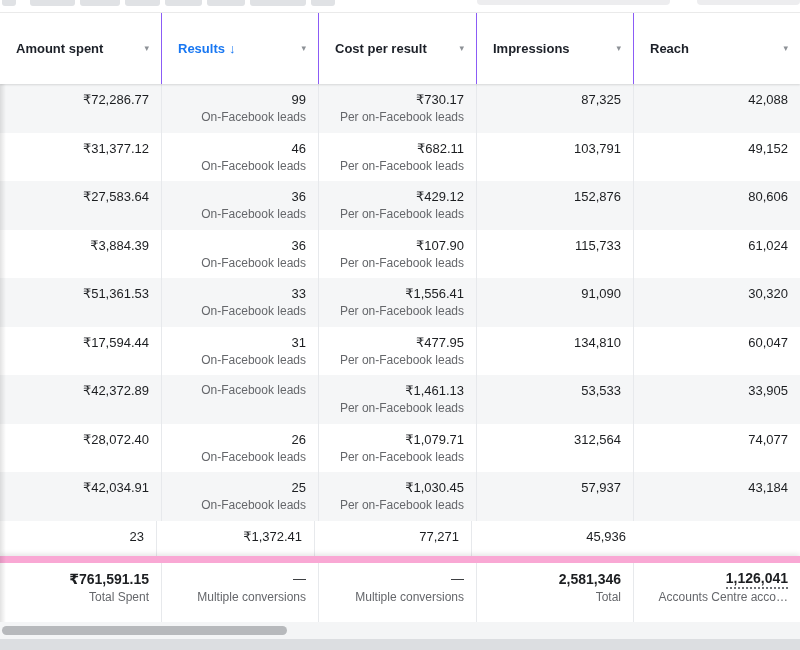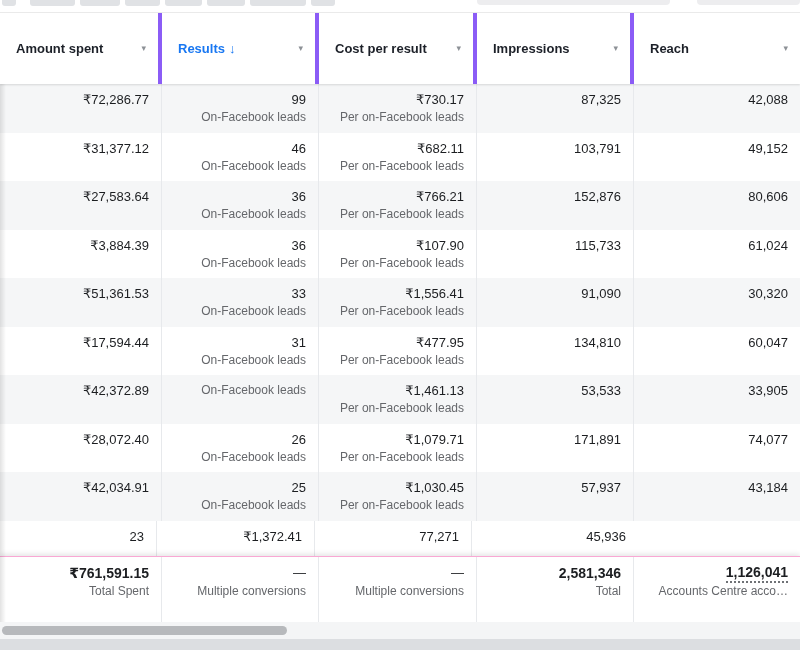--- a/index.html
+++ b/index.html
@@ -7,39 +7,39 @@
     position:relative;width:800px;height:650px;overflow:hidden;background:#fff;
     font-family:"Liberation Sans","DejaVu Sans",sans-serif;
     -webkit-font-smoothing:antialiased;
   }
   
   .topstrip{position:absolute;top:0;left:0;width:800px;height:12px;background:#fff;border-bottom:1px solid #eaeaea;z-index:7;}
   .chip{position:absolute;top:0;height:6px;background:#e0e2e5;border-radius:0 0 3px 3px;}
   .chip.light{height:5px;background:#ededef;border-radius:0 0 4px 4px;}
   
   .thead{position:absolute;top:12px;left:0;width:800px;height:72px;display:flex;background:#fff;box-shadow:0 1px 2px rgba(0,0,0,0.13);z-index:5;}
-  .hcell{box-sizing:border-box;border-right:4px solid #8b5cf6;display:flex;align-items:center;position:relative;padding-left:16px;}
+  .hcell{box-sizing:border-box;border-right:1px solid #8b5cf6;display:flex;align-items:center;position:relative;padding-left:16px;}
   .hcell:last-child{border-right:none;}
   .hlabel{font-size:13px;font-weight:bold;color:#1c2028;white-space:nowrap;}
   .hcell.sorted .hlabel{color:#1877f2;}
   .sort-arrow{font-size:13px;font-weight:bold;color:#1877f2;margin-left:4px;}
   .chev{position:absolute;right:12px;top:50%;transform:translateY(-50%);font-size:9px;color:#8d9196;cursor:pointer;}
   
   .w1{width:162px;}.w2{width:157px;}.w3{width:158px;}.w4{width:157px;}.w5{width:166px;}
   
   .tbody{position:absolute;top:84px;left:0;width:800px;height:473px;overflow:hidden;background:#fff;}
   .trow{display:flex;height:48.5px;background:#fff;}
   .trow.alt{background:#f5f6f7;}
   .trow.clipped{height:36px;overflow:hidden;}
   .cell{box-sizing:border-box;border-right:1px solid #e7e9ec;padding:7px 12px 0 0;text-align:right;overflow:hidden;}
   .cell:last-child{border-right:none;}
   .val{font-size:13px;color:#1c1e21;line-height:18px;white-space:nowrap;}
   .sub{font-size:12px;color:#65676b;line-height:16px;white-space:nowrap;}
   
-  .totalrow{position:absolute;top:556px;left:0;width:800px;height:66px;display:flex;background:#fff;border-top:1px solid #f9a8d4;box-shadow:0 -2px 5px rgba(0,0,0,0.10);z-index:4;}
+  .totalrow{position:absolute;top:556px;left:0;width:800px;height:66px;display:flex;background:#fff;border-top:7px solid #f9a8d4;box-shadow:0 -2px 5px rgba(0,0,0,0.10);z-index:4;}
   .totalrow .cell{padding-top:6px;border-right:1px solid #e7e9ec;}
   .totalrow .cell:last-child{border-right:none;}
   .tval{font-size:14px;font-weight:bold;color:#1c1e21;line-height:20px;white-space:nowrap;}
   .tdash{font-size:13px;font-weight:normal;color:#1c1e21;line-height:20px;}
   .dotted{display:inline-block;border-bottom:2px dotted #6f7276;line-height:17px;margin-left:19px;}
   
   .leftshadow{position:absolute;top:84px;left:0;width:6px;height:538px;z-index:6;pointer-events:none;
     background:linear-gradient(to right,rgba(0,0,0,0.11),rgba(0,0,0,0));}
   
   .scrolltrack{position:absolute;top:622px;left:0;width:800px;height:17px;background:#f4f5f6;z-index:5;}
@@ -129,21 +129,21 @@
     </div>
       <div class="trow alt">
       <div class="cell w1">
         <div class="val">₹27,583.64</div>
       </div>
       <div class="cell w2">
         <div class="val">36</div>
         <div class="sub">On-Facebook leads</div>
       </div>
       <div class="cell w3">
-        <div class="val">₹766.21</div>
+        <div class="val">₹429.12</div>
         <div class="sub">Per on-Facebook leads</div>
       </div>
       <div class="cell w4">
         <div class="val">152,876</div>
       </div>
       <div class="cell w5">
         <div class="val">80,606</div>
       </div>
     </div>
       <div class="trow">
@@ -227,21 +227,21 @@
       </div>
       <div class="cell w2">
         <div class="val">26</div>
         <div class="sub">On-Facebook leads</div>
       </div>
       <div class="cell w3">
         <div class="val">₹1,079.71</div>
         <div class="sub">Per on-Facebook leads</div>
       </div>
       <div class="cell w4">
-        <div class="val">171,891</div>
+        <div class="val">312,564</div>
       </div>
       <div class="cell w5">
         <div class="val">74,077</div>
       </div>
     </div>
       <div class="trow alt">
       <div class="cell w1">
         <div class="val">₹42,034.91</div>
       </div>
       <div class="cell w2">

